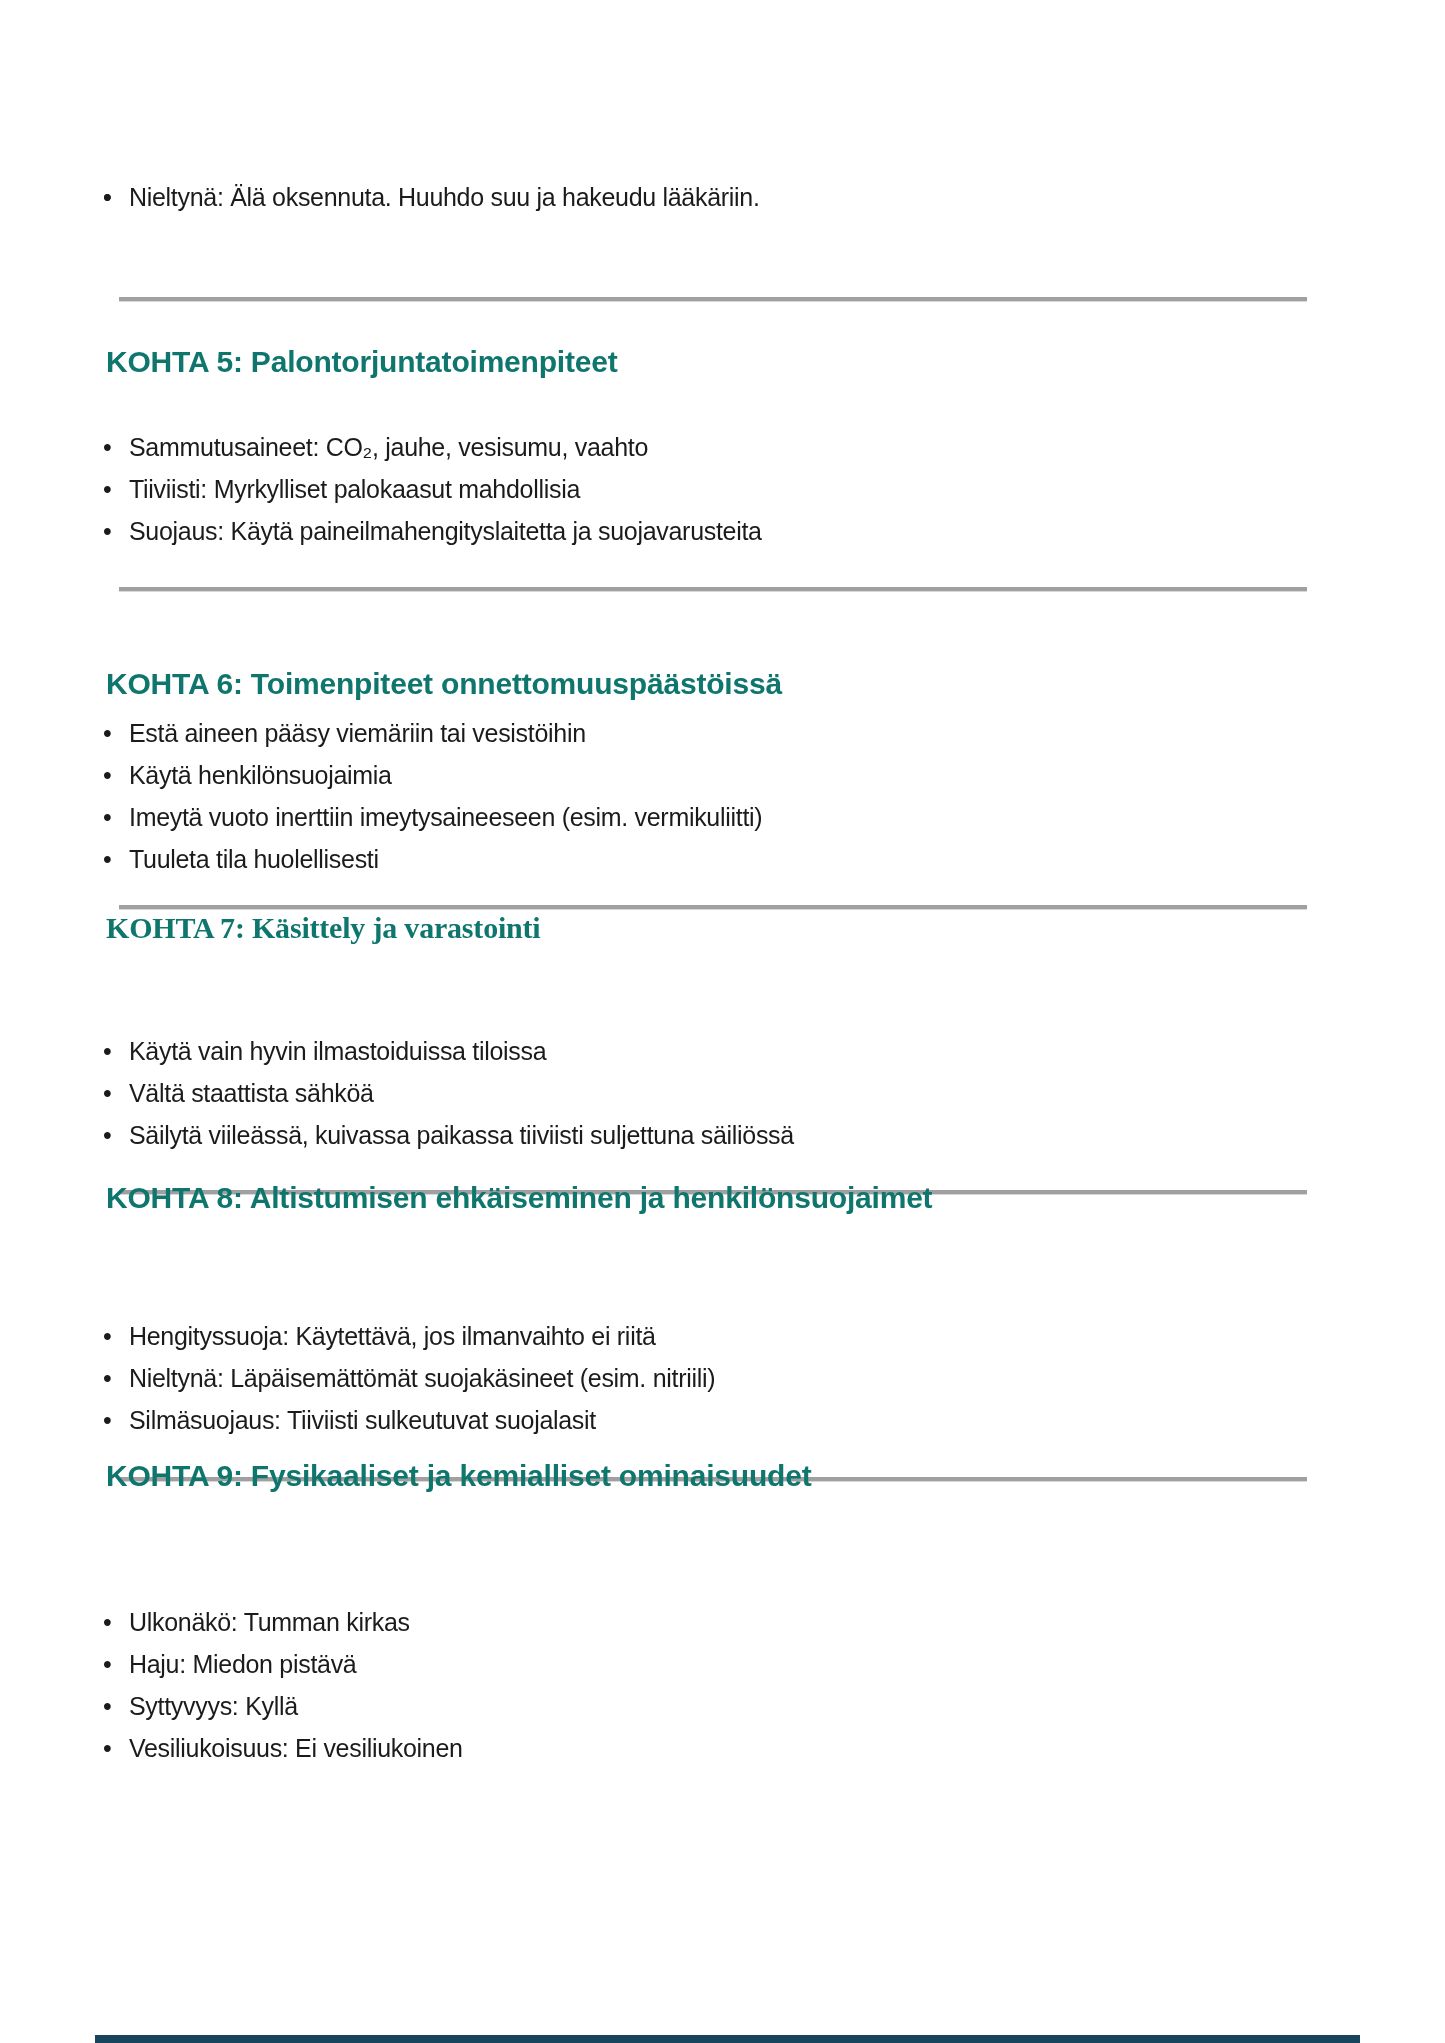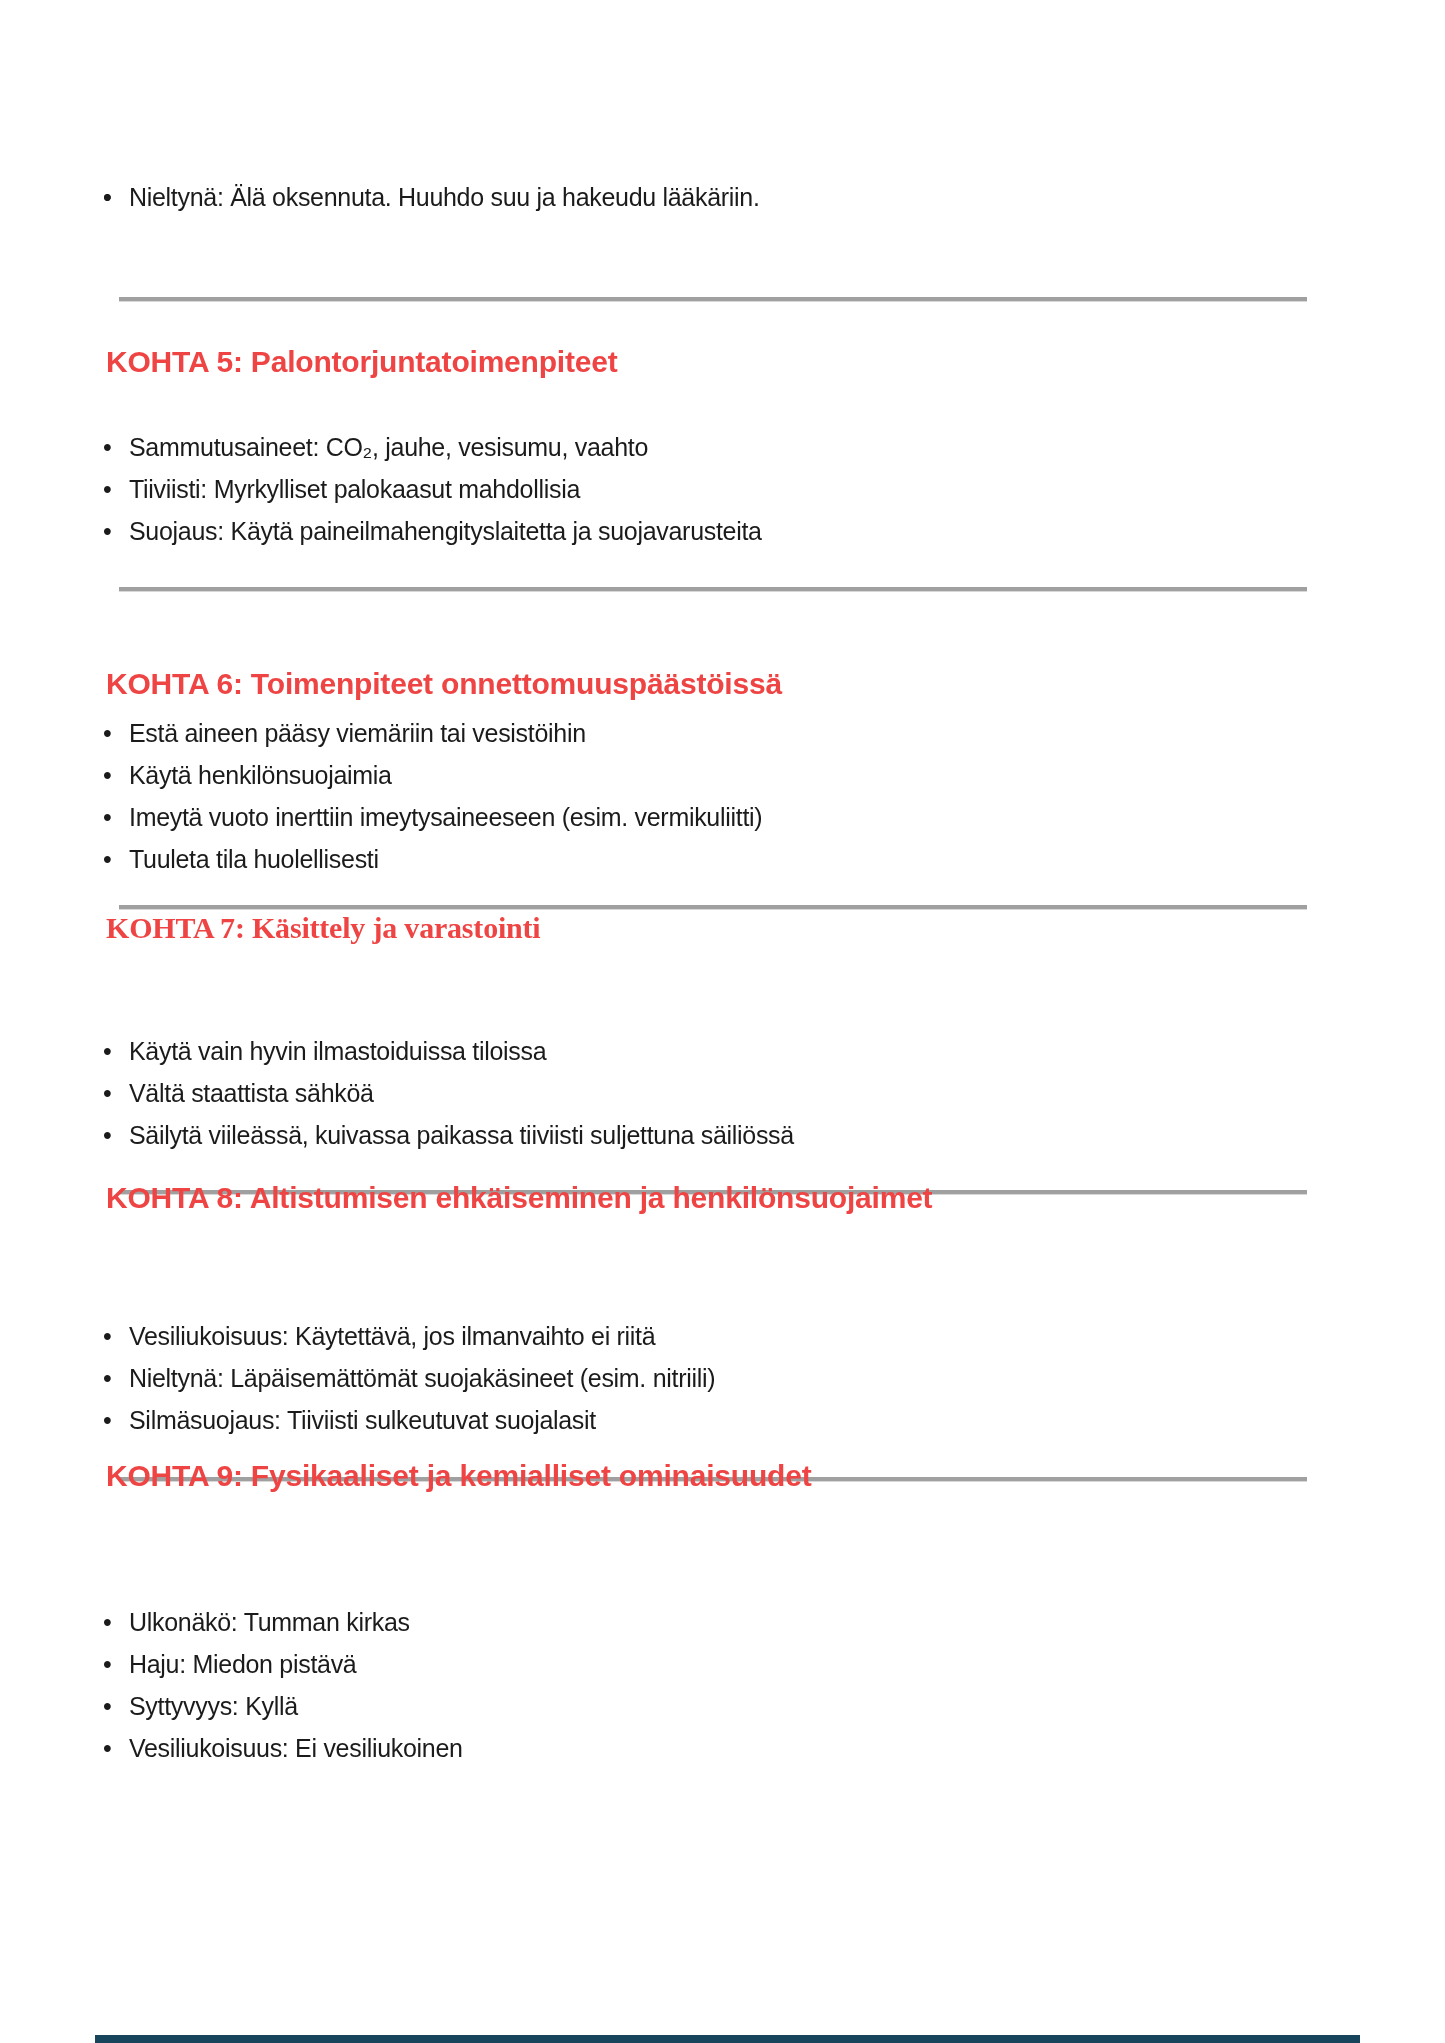--- a/index.html
+++ b/index.html
@@ -38,21 +38,21 @@
     top: 0;
     font-size: 25px;
     color: #1b1b1b;
   }
   .heading {
     position: absolute;
     left: 106px;
     font-size: 30px;
     font-weight: bold;
     letter-spacing: -0.2px;
-    color: #ef4444;
+    color: #0f766e;
     line-height: 40px;
     white-space: nowrap;
   }
   .divider {
     position: absolute;
     left: 119px;
     width: 1188px;
     height: 4px;
     background: #A0A0A0;
     border-bottom: 1px solid #d8d8d8;
@@ -117,21 +117,21 @@
   <ul class="list list7">
     <li><span class="dot">•</span><span>Käytä vain hyvin ilmastoiduissa tiloissa</span></li>
     <li><span class="dot">•</span><span>Vältä staattista sähköä</span></li>
     <li><span class="dot">•</span><span>Säilytä viileässä, kuivassa paikassa tiiviisti suljettuna säiliössä</span></li>
   </ul>
 
   <div class="divider d4"></div>
 
   <div class="heading h8">KOHTA 8: Altistumisen ehkäiseminen ja henkilönsuojaimet</div>
   <ul class="list list8">
-    <li><span class="dot">•</span><span>Vesiliukoisuus: Käytettävä, jos ilmanvaihto ei riitä</span></li>
+    <li><span class="dot">•</span><span>Hengityssuoja: Käytettävä, jos ilmanvaihto ei riitä</span></li>
     <li><span class="dot">•</span><span>Nieltynä: Läpäisemättömät suojakäsineet (esim. nitriili)</span></li>
     <li><span class="dot">•</span><span>Silmäsuojaus: Tiiviisti sulkeutuvat suojalasit</span></li>
   </ul>
 
   <div class="divider d5"></div>
 
   <div class="heading h9">KOHTA 9: Fysikaaliset ja kemialliset ominaisuudet</div>
   <ul class="list list9">
     <li><span class="dot">•</span><span>Ulkonäkö: Tumman kirkas</span></li>
     <li><span class="dot">•</span><span>Haju: Miedon pistävä</span></li>

